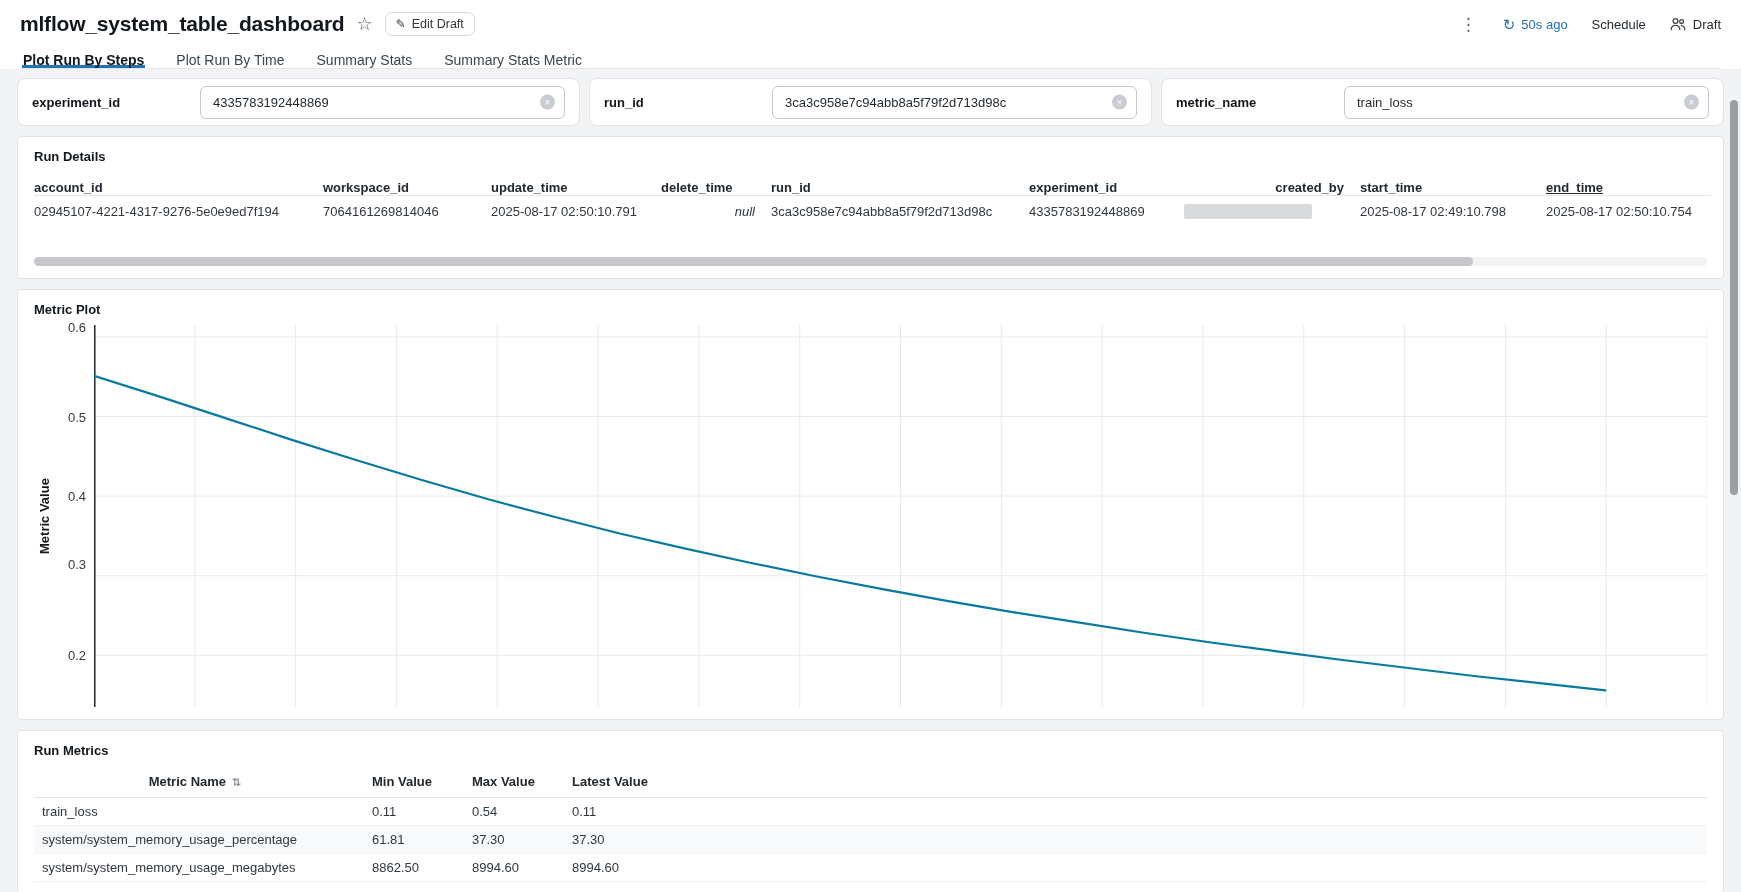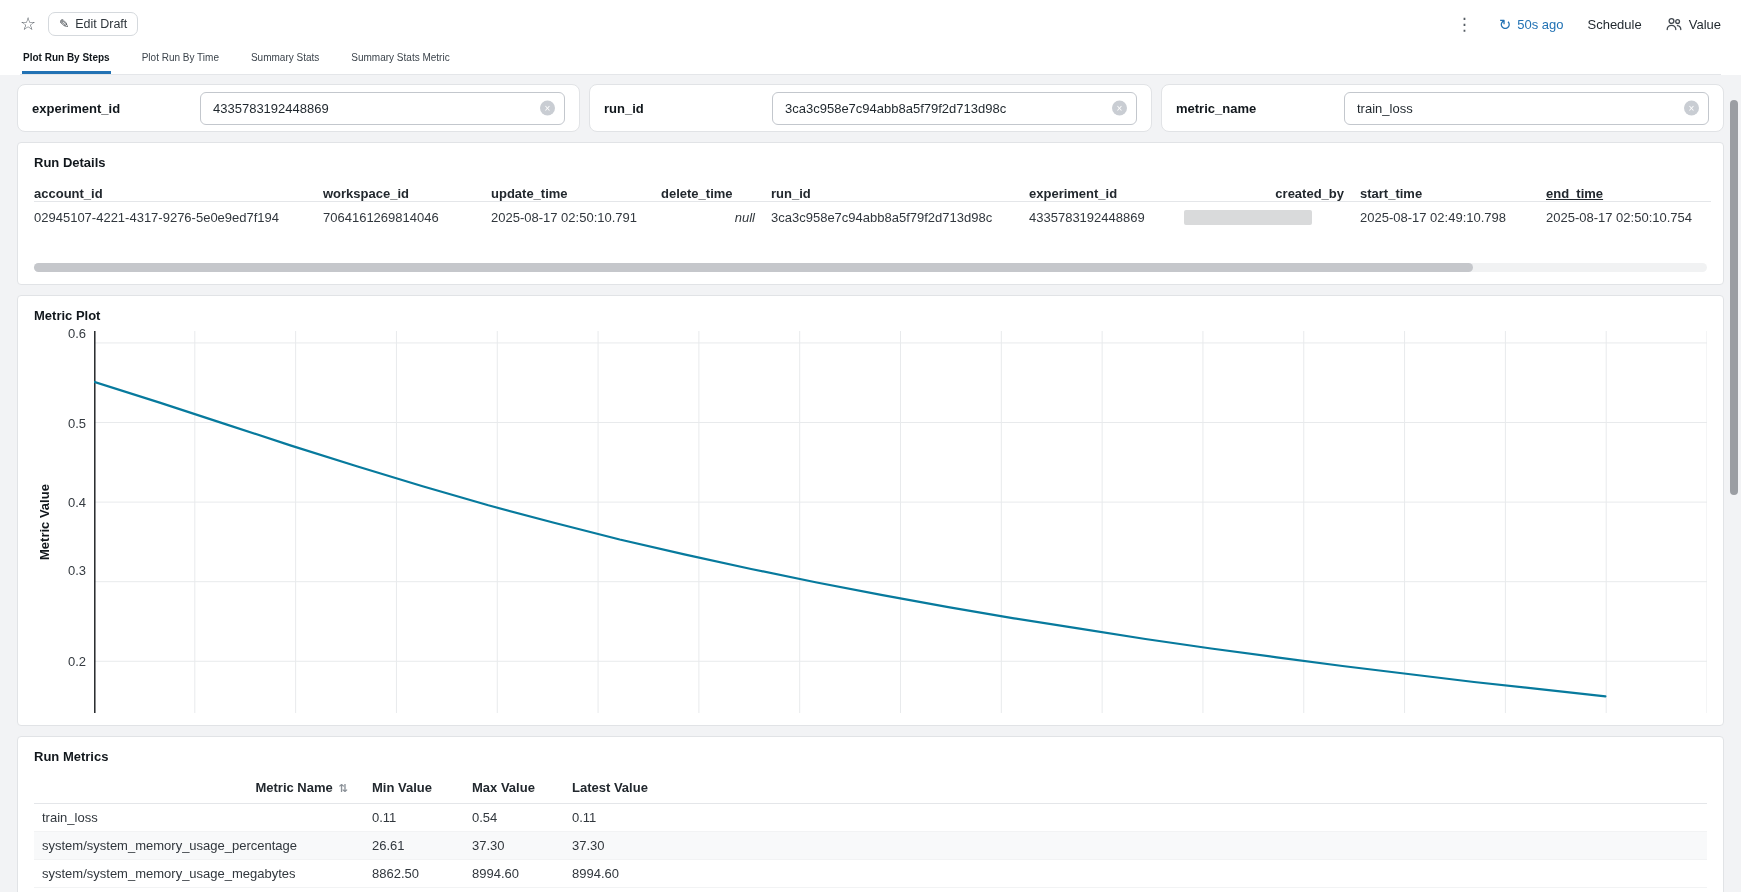--- a/index.html
+++ b/index.html
@@ -26,21 +26,21 @@
   .kebab { font-size: 17px; color: #565d64; cursor: pointer; padding: 0 2px; }
   .refresh { display: inline-flex; align-items: center; gap: 6px; color: #2272b4; font-size: 13px; cursor: pointer; }
   .refresh-ic { font-size: 15px; line-height: 1; }
   .txt-btn {
     background: none; border: none; font-family: inherit; font-size: 13px;
     color: #1f272d; cursor: pointer; display: inline-flex; align-items: center; gap: 7px; padding: 0;
   }
 
   
   .tabs { display: flex; gap: 30px; padding: 16px 2px 0 2px; background: #fff; border-bottom: 1px solid #e4e6e9; }
-  .tab { padding: 0 1px 11px 1px; font-size: 10px; color: #3c444c; cursor: pointer; white-space: nowrap; }
+  .tab { padding: 0 1px 0 1px; font-size: 14px; color: #3c444c; cursor: pointer; white-space: nowrap; }
   .tab.active { color: #11171c; font-weight: 700; box-shadow: inset 0 -3px 0 0 #2272b4; }
 
   
   .content { padding: 9px 17px 0 17px; }
   .panel {
     background: #fff; border: 1px solid #e1e3e6; border-radius: 4px;
     padding: 12px 16px; margin-bottom: 10px;
   }
   .panel-title { font-size: 13px; font-weight: 700; color: #11171c; margin-bottom: 8px; }
 
@@ -85,61 +85,62 @@
   .y-ticks { width: 42px; position: relative; font-size: 13px; color: #343a40; }
   .y-ticks span { position: absolute; right: 8px; transform: translateY(-50%); }
   .plot { flex: 1; position: relative; }
   .plot svg { display: block; }
   .grid-line { stroke: #e8eaec; stroke-width: 1; }
   .axis-line { stroke: #16191c; stroke-width: 1.4; }
 
   
   .rm-table { border-collapse: collapse; width: 100%; font-size: 13px; }
   .rm-table th {
-    text-align: right; font-weight: 600; color: #22282e; padding: 8px 16px 8px 8px;
+    text-align: center; font-weight: 600; color: #22282e; padding: 8px 16px 8px 8px;
     border-bottom: 1px solid #e4e6e9; white-space: nowrap;
   }
   .rm-table td { padding: 6px 16px 6px 8px; color: #31373d; white-space: nowrap; }
   .rm-table .num { text-align: left; }
   .rm-table tbody tr { border-bottom: 1px solid #f2f3f4; }
   .rm-table tbody tr:nth-child(even) { background: #f8f9fa; }
   .sort-icon { color: #8b9198; font-size: 11px; margin-left: 6px; cursor: pointer; }
 
   
   .v-scroll-track { position: absolute; right: 0; top: 0; width: 14px; height: 892px; }
   .v-thumb {
     position: absolute; right: 3px; top: 100px; width: 8px; height: 395px;
     background: #9b9ea3; border-radius: 4px; cursor: pointer;
   }
 </style>
 </head>
 <body>
 
 <div class="topbar">
   <div class="title-row">
+    <h1>mlflow_system_table_dashboard</h1>
     <span class="star">☆</span>
     <button class="edit-draft">
       <span class="pencil">✎</span>
       <span>Edit Draft</span>
     </button>
     <div class="top-actions">
       <span class="kebab">⋮</span>
       <span class="refresh">
         <span class="refresh-ic">↻</span>
         <span>50s ago</span>
       </span>
       <button class="txt-btn">Schedule</button>
       <button class="txt-btn">
         <svg width="16" height="14" viewBox="0 0 16 14" fill="none" stroke="#40474e" stroke-width="1.3" stroke-linecap="round">
           <circle cx="5.5" cy="4" r="2.4"></circle>
           <path d="M1.2 12.6c0-2.4 1.9-4.3 4.3-4.3s4.3 1.9 4.3 4.3"></path>
           <circle cx="11.6" cy="4.6" r="1.9"></circle>
           <path d="M11.4 8.7c1.9 .3 3.4 1.9 3.4 3.9"></path>
         </svg>
-        <span>Value</span>
+        <span>Draft</span>
       </button>
     </div>
   </div>
   <div class="tabs">
     <div class="tab active">Plot Run By Steps</div>
     <div class="tab">Plot Run By Time</div>
     <div class="tab">Summary Stats</div>
     <div class="tab">Summary Stats Metric</div>
   </div>
 </div>
@@ -271,21 +272,21 @@
       <tbody id="rm-body">
           <tr>
             <td>train_loss</td>
             <td class="num">0.11</td>
             <td class="num">0.54</td>
             <td class="num">0.11</td>
             <td></td>
           </tr>
           <tr>
             <td>system/system_memory_usage_percentage</td>
-            <td class="num">26.61</td>
+            <td class="num">61.81</td>
             <td class="num">37.30</td>
             <td class="num">37.30</td>
             <td></td>
           </tr>
           <tr>
             <td>system/system_memory_usage_megabytes</td>
             <td class="num">8862.50</td>
             <td class="num">8994.60</td>
             <td class="num">8994.60</td>
             <td></td>

